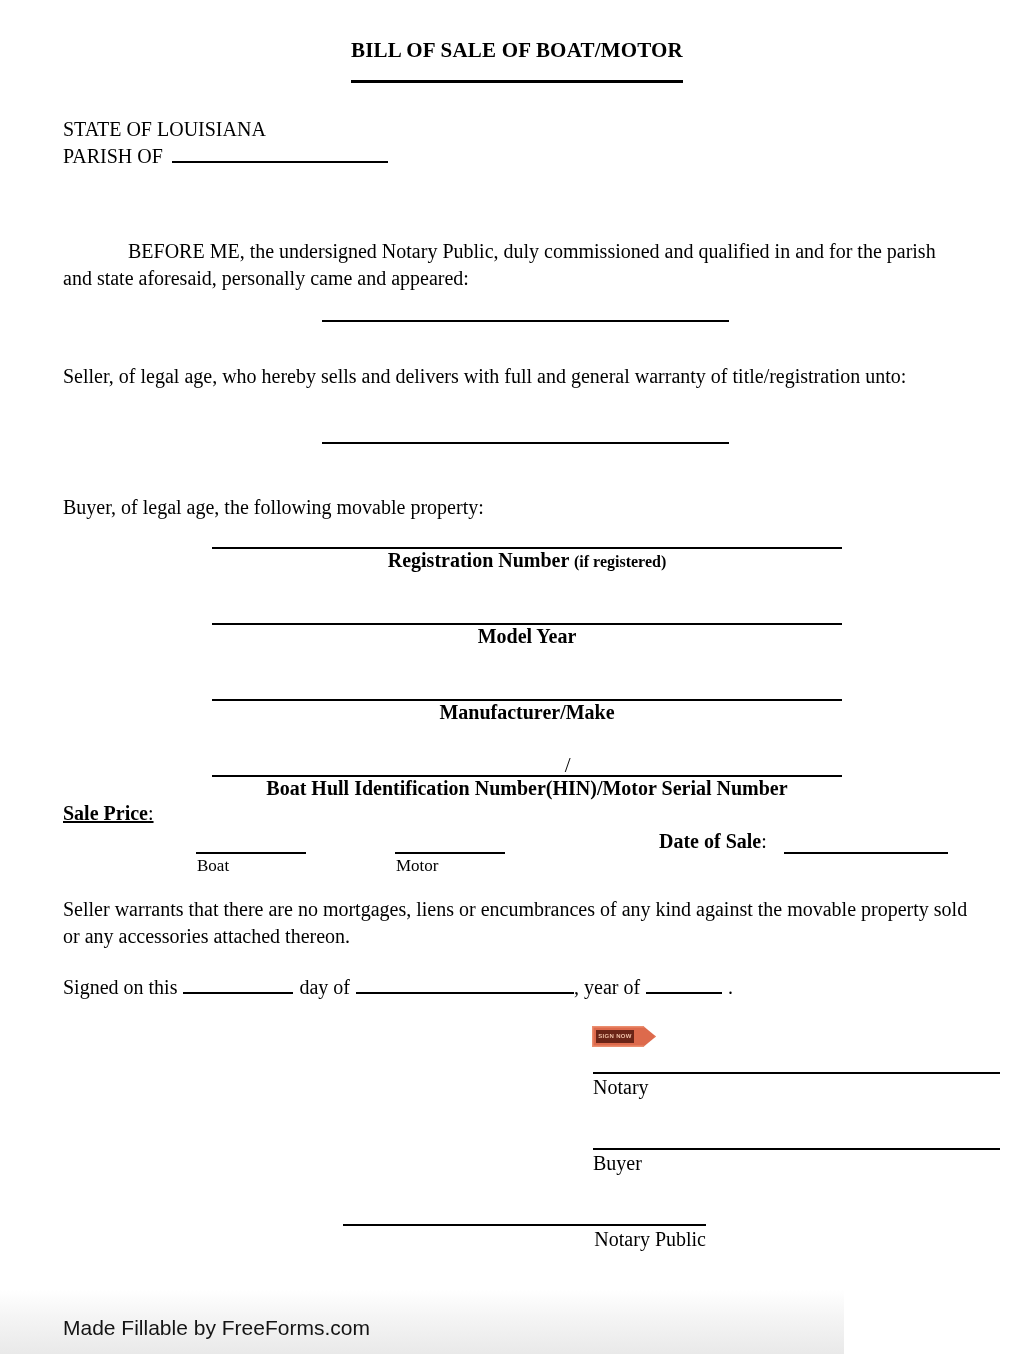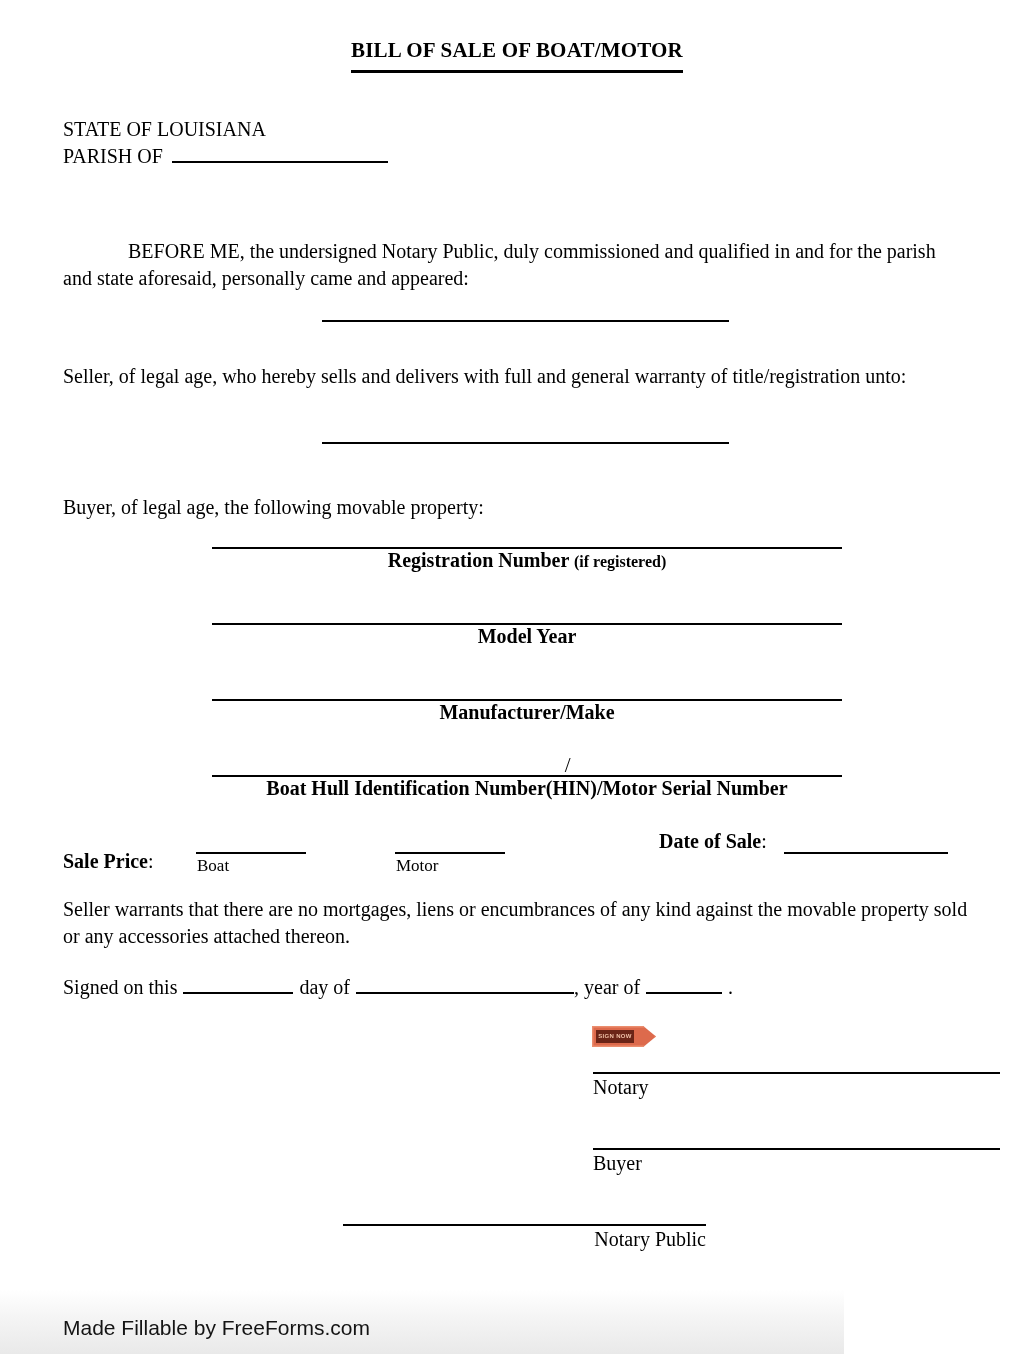--- a/index.html
+++ b/index.html
@@ -15,21 +15,21 @@
   .body-text { font-size:20px; line-height:27px; }
   .indent { text-indent:65px; }
   .bold { font-weight:bold; }
 
   
   .title-wrap { top:38px; left:0; width:100%; text-align:center; }
   .title {
     display:inline-block;
     font-size:21px; font-weight:bold;
     border-bottom:3px solid #000;
-    padding-bottom:7px;
+    padding-bottom:17px;
     letter-spacing:0.2px;
   }
 
   
   .blank { display:inline-block; height:14px; border-bottom:2px solid #000; }
   .rule  { border-bottom:2px solid #000; height:20px; }
 
   
   .center-blank { left:322px; width:407px; height:20px; border-bottom:2px solid #000; }
 
@@ -131,21 +131,21 @@
 
     <div class="field-block">
       <div class="rule hin-line">
         <span class="hin-slash">/</span>
       </div>
       <div class="field-label">Boat Hull Identification Number(HIN)/Motor Serial Number</div>
     </div>
 
   </div>
 
-  <div class="abs body-text bold" style="left:63px; top:848px;">
+  <div class="abs body-text bold" style="left:63px; top:800px;text-decoration:underline;">
     <span>Sale Price</span><span style="font-weight:normal;">:</span>
   </div>
   <div class="abs" style="left:196px; top:834px; width:110px; height:18px; border-bottom:2px solid #000;"></div>
   <div class="abs sublabel" style="left:197px; top:856px;">Boat</div>
   <div class="abs" style="left:395px; top:834px; width:110px; height:18px; border-bottom:2px solid #000;"></div>
   <div class="abs sublabel" style="left:396px; top:856px;">Motor</div>
   <div class="abs body-text bold" style="left:659px; top:828px;">
     <span>Date of Sale</span><span style="font-weight:normal;">:</span>
   </div>
   <div class="abs" style="left:784px; top:834px; width:164px; height:18px; border-bottom:2px solid #000;"></div>

